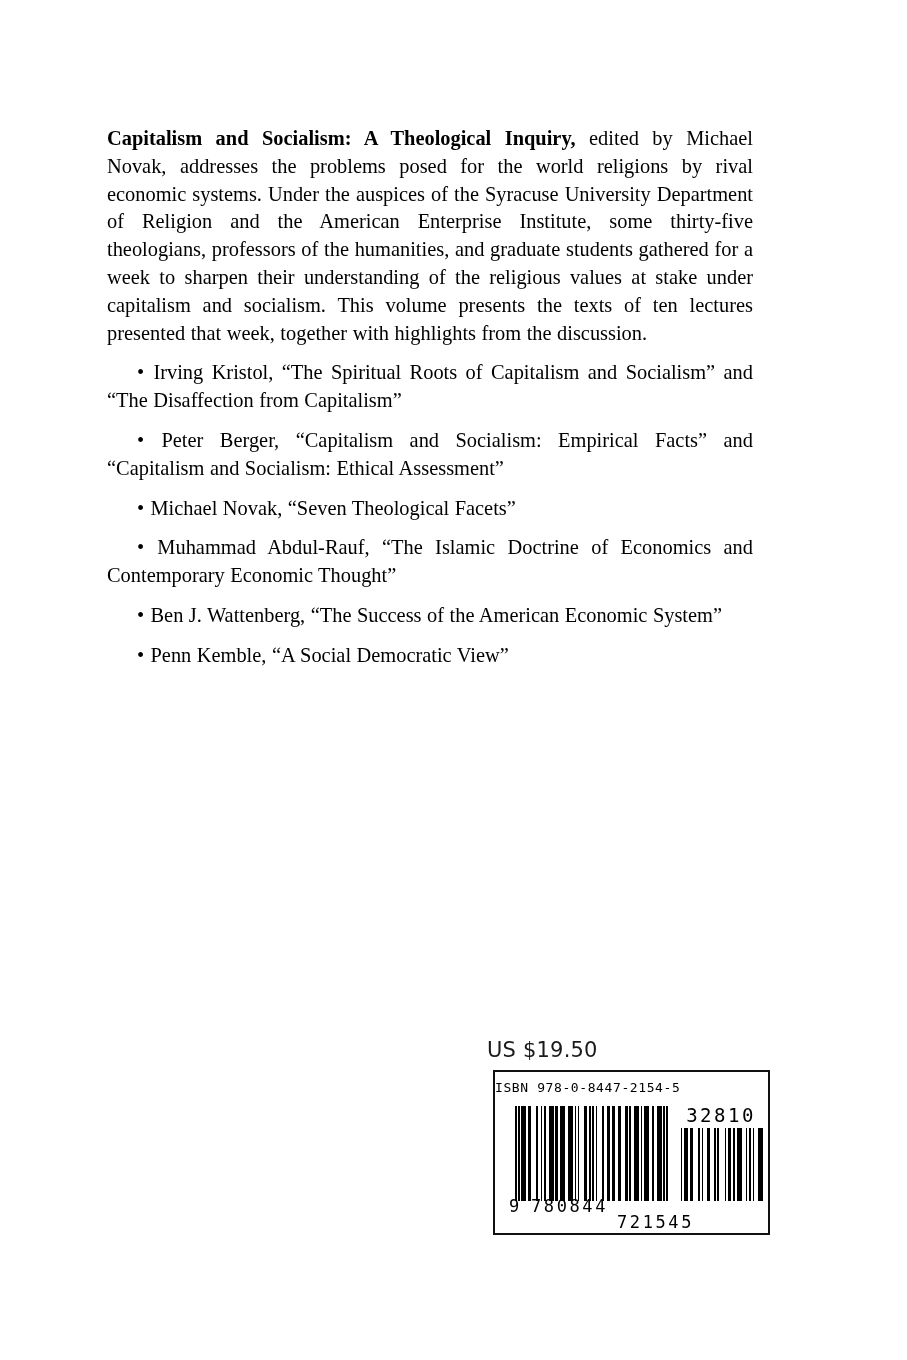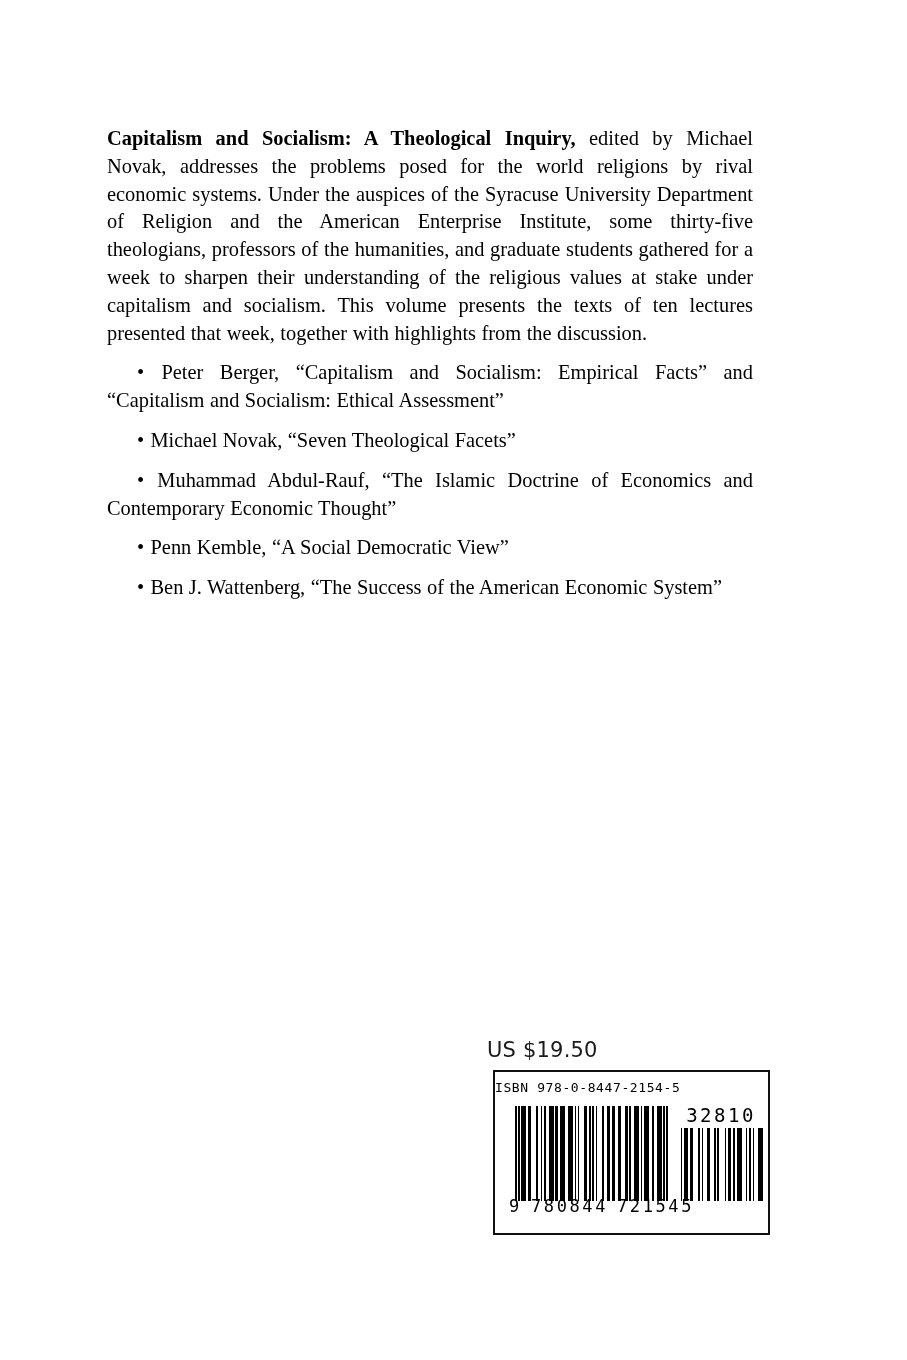--- a/index.html
+++ b/index.html
@@ -155,51 +155,52 @@
   }
   .human-line .left-group {
     position: absolute;
     left: 22px;
     top: 0;
     letter-spacing: 2.6px;
   }
   .human-line .right-group {
     position: absolute;
     left: 108px;
-    top: 0;
+    top: 16px;
     letter-spacing: 2.6px;
   }
 
   .bar {
     position: absolute;
     top: 0;
     height: 100%;
     background: #000;
   }
 </style>
 </head>
 <body>
 
 <div class="page">
 
   <div class="blurb">
 
     <p class="lead"><span class="booktitle">Capitalism and Socialism: A Theological Inquiry,</span><span> edited by Michael Novak, addresses the problems posed for the world religions by rival economic systems. Under the auspices of the Syracuse University Department of Religion and the American Enterprise Institute, some thirty-five theologians, professors of the humanities, and graduate students gathered for a week to sharpen their understanding of the religious values at stake under capitalism and socialism. This volume presents the texts of ten lectures presented that week, together with highlights from the discussion.</span></p>
 
+    <p class="bullet"><span class="dot">•</span>&nbsp;<span>Irving Kristol, “The Spiritual Roots of Capitalism and Socialism” and “The Disaffection from Capitalism”</span></p>
 
 
     <p class="bullet"><span class="dot">•</span>&nbsp;<span>Peter Berger, “Capitalism and Socialism: Empirical Facts” and “Capitalism and Socialism: Ethical Assessment”</span></p>
 
     <p class="bullet"><span class="dot">•</span>&nbsp;<span>Michael Novak, “Seven Theological Facets”</span></p>
 
     <p class="bullet"><span class="dot">•</span>&nbsp;<span>Muhammad Abdul-Rauf, “The Islamic Doctrine of Economics and Contemporary Economic Thought”</span></p>
 
+    <p class="bullet"><span class="dot">•</span>&nbsp;<span>Ben J. Wattenberg, “The Success of the American Economic System”</span></p>
+
     <p class="bullet"><span class="dot">•</span>&nbsp;<span>Penn Kemble, “A Social Democratic View”</span></p>
-
-    <p class="bullet"><span class="dot">•</span>&nbsp;<span>Ben J. Wattenberg, “The Success of the American Economic System”</span></p>
   </div>
 
   <div class="price">US $19.50</div>
 
   <div class="barcode-box">
 
     <div class="isbn-line">ISBN 978-0-8447-2154-5</div>
 
     <div class="ean-main">
       <div class="bars" id="ean-main-bars">

